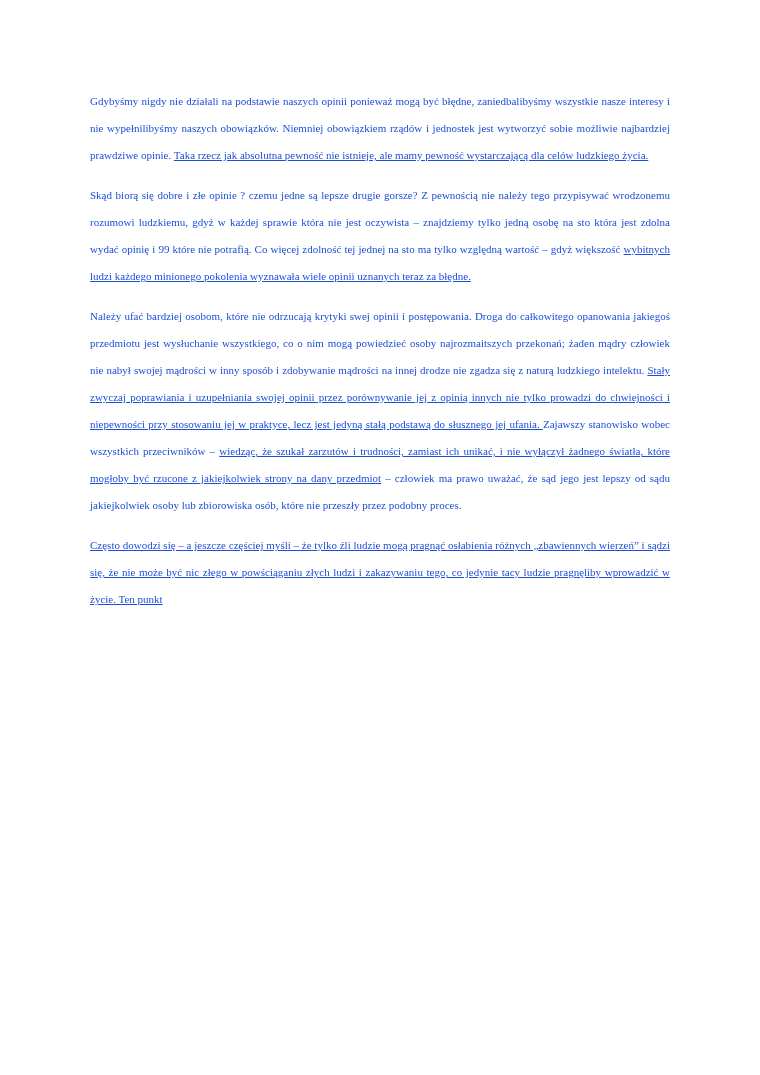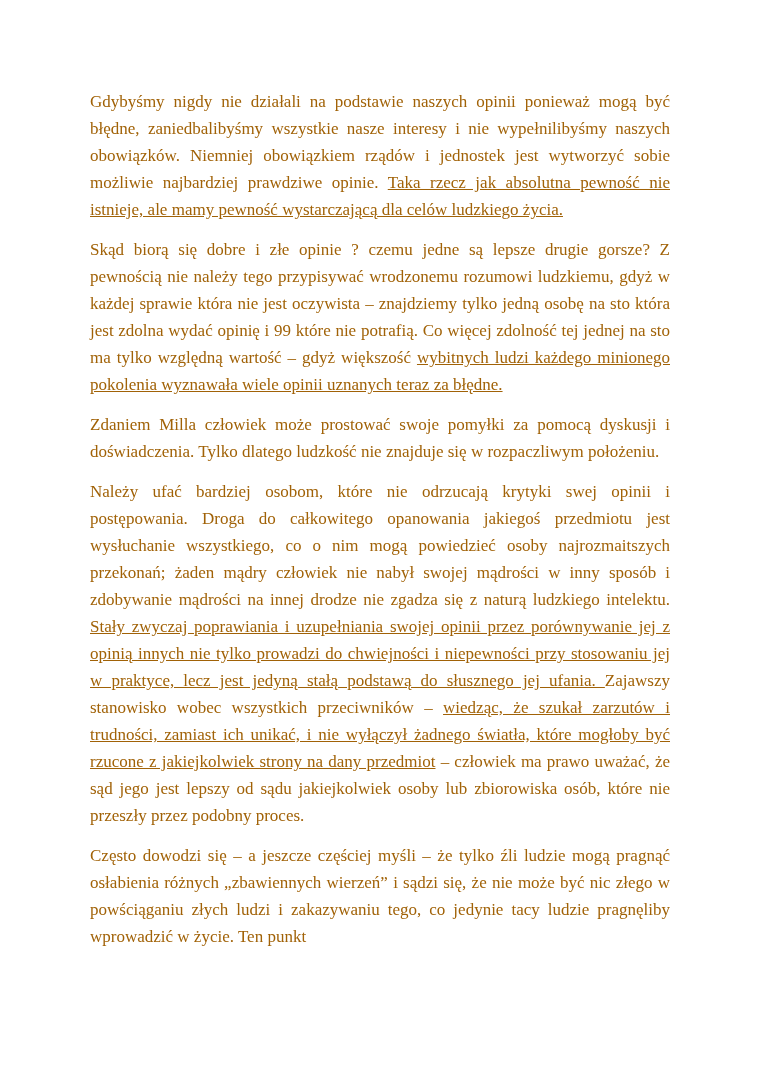--- a/index.html
+++ b/index.html
@@ -13,39 +13,38 @@
     overflow: hidden;
   }
   .page {
     width: 760px;
     height: 1075px;
     background: #ffffff;
     color: #000000;
     padding: 88px 90px 40px 90px;
   }
   .para {
-    font-size: 17px;
+    font-size: 11px;
     line-height: 27px;
     text-align: justify;
     margin-bottom: 13px;
-    color: #a16207;
+    color: #1d4ed8;
   }
-  .para:last-child { margin-bottom: 12px; }
+  .para:last-child { margin-bottom: 12px; text-decoration: underline; }
   .u { text-decoration: underline; }
 </style>
 </head>
 <body>
 
 <div class="page">
 
   <p class="para"><span>Gdybyśmy nigdy nie działali na podstawie naszych opinii ponieważ mogą być błędne, zaniedbalibyśmy wszystkie nasze interesy i nie wypełnilibyśmy naszych obowiązków. Niemniej obowiązkiem rządów i jednostek jest wytworzyć sobie możliwie najbardziej prawdziwe opinie. </span><span class="u">Taka rzecz jak absolutna pewność nie istnieje, ale mamy pewność wystarczającą dla celów ludzkiego życia.</span></p>
 
   <p class="para"><span>Skąd biorą się dobre i złe opinie ? czemu jedne są lepsze drugie gorsze? Z pewnością nie należy tego przypisywać wrodzonemu rozumowi ludzkiemu, gdyż w każdej sprawie która nie jest oczywista – znajdziemy tylko jedną osobę na sto która jest zdolna wydać opinię i 99 które nie potrafią. Co więcej zdolność tej jednej na sto ma tylko względną wartość – gdyż większość </span><span class="u">wybitnych ludzi każdego minionego pokolenia wyznawała wiele opinii uznanych teraz za błędne.</span></p>
 
-  <p class="para"><span>Zdaniem Milla człowiek może prostować swoje pomyłki za pomocą dyskusji i doświadczenia. Tylko dlatego ludzkość nie znajduje się w rozpaczliwym położeniu.</span></p>
 
   <p class="para"><span>Należy ufać bardziej osobom,  które nie odrzucają krytyki swej opinii i postępowania. Droga do całkowitego opanowania jakiegoś przedmiotu jest wysłuchanie wszystkiego, co o nim mogą  powiedzieć osoby najrozmaitszych przekonań; żaden mądry człowiek nie nabył swojej mądrości w inny sposób i zdobywanie mądrości na innej drodze nie zgadza się z naturą ludzkiego intelektu. </span><span class="u">Stały zwyczaj poprawiania i uzupełniania swojej opinii przez porównywanie jej z opinią innych nie tylko prowadzi do chwiejności i niepewności przy stosowaniu jej w praktyce, lecz jest jedyną stałą podstawą do słusznego jej ufania. </span><span>Zajawszy stanowisko wobec wszystkich przeciwników – </span><span class="u">wiedząc, że szukał zarzutów i trudności, zamiast ich unikać, i nie wyłączył żadnego światła, które mogłoby być rzucone z jakiejkolwiek strony na dany przedmiot</span><span> – człowiek ma prawo uważać, że sąd jego jest lepszy od sądu jakiejkolwiek osoby lub zbiorowiska osób, które nie przeszły przez podobny proces.</span></p>
 
 
 
   <p class="para"><span>Często dowodzi się – a jeszcze częściej myśli – że tylko źli ludzie mogą pragnąć osłabienia różnych „zbawiennych wierzeń”  i sądzi się, że nie może być nic złego w powściąganiu złych ludzi i zakazywaniu tego, co jedynie tacy ludzie pragnęliby wprowadzić w życie. Ten punkt</span></p>
 
 </div>
 
 </body></html>

